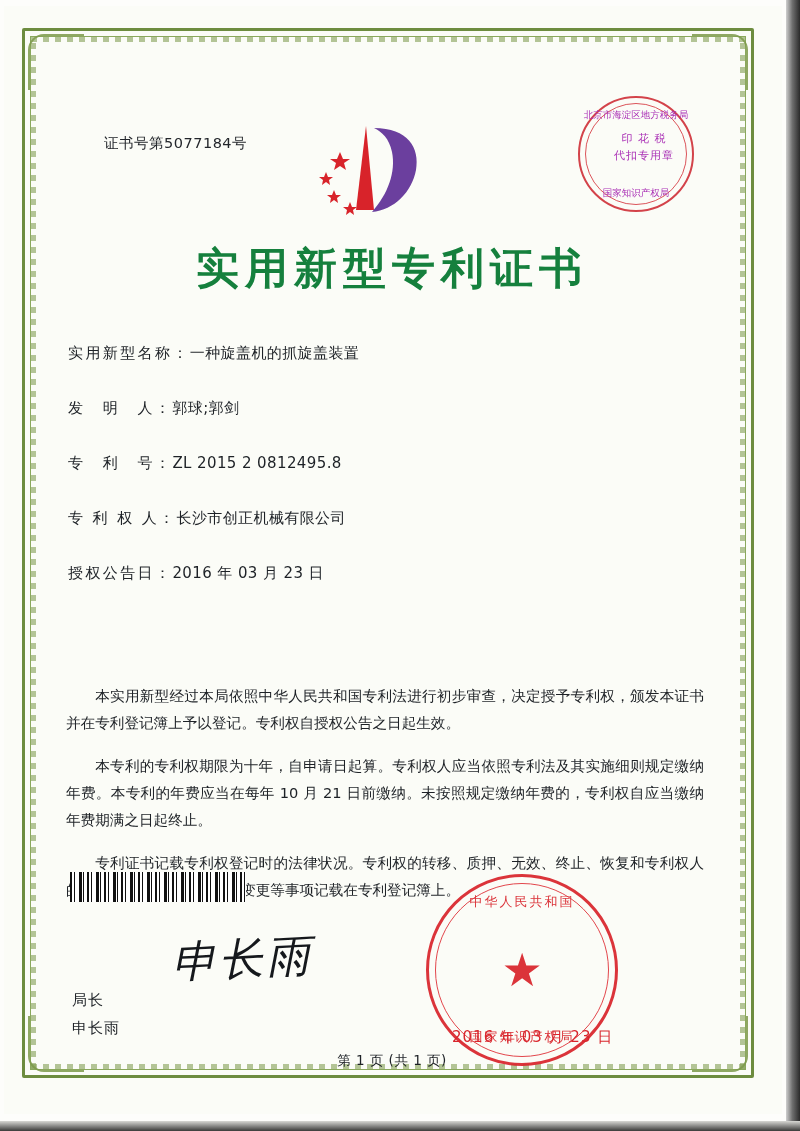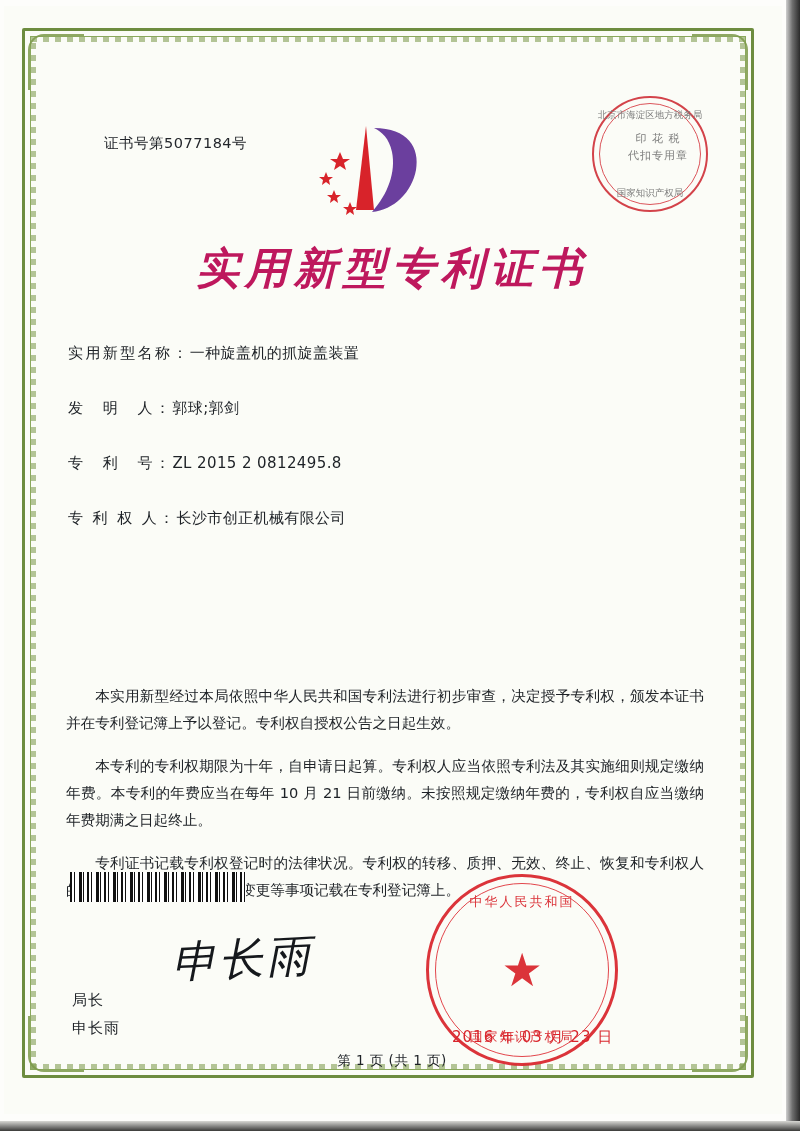--- a/index.html
+++ b/index.html
@@ -102,25 +102,25 @@
   .logo {
     position: absolute;
     left: 250px; top: 56px;
     width: 150px; height: 110px;
   }
   .logo svg { display: block; }
 
   
   .stamp-tax {
     position: absolute;
-    right: 22px; top: 34px;
+    right: 36px; top: 34px;
     width: 112px; height: 112px;
     border-radius: 50%;
     border: 2.2px solid #d0343c;
-    color: #737373;
+    color: #a21caf;
     opacity: .92;
   }
   .stamp-tax .ring2 {
     position: absolute; left: 5px; top: 5px; right: 5px; bottom: 5px;
     border: 1px solid #d8454c; border-radius: 50%;
   }
   .stamp-tax .tx-center {
     position: absolute; left: 0; right: 0; top: 33px;
     text-align: center;
     font-size: 11px; line-height: 15px;
@@ -139,22 +139,21 @@
   .stamp-tax .arc.bottom { left: 0; right: 0; bottom: 10px; text-align: center; }
 
   .title {
     position: absolute;
     left: 0; right: 0; top: 178px;
     text-align: center;
     font-family: "DejaVu Sans", "Liberation Sans", sans-serif;
     font-size: 43px;
     font-weight: 700;
     letter-spacing: 6px;
-    color: #be185d;
-    font-style: italic;
+    color: #15803d;
   }
 
   .fields {
     position: absolute;
     left: 14px; top: 282px;
     width: 640px;
   }
   .field {
     font-size: 15px;
     color: #1d2126;
@@ -302,20 +301,23 @@
         </div>
         <div class="field">
           <span class="lbl">发　明　人：</span><span>郭球;郭剑</span>
         </div>
         <div class="field">
           <span class="lbl">专　利　号：</span><span>ZL 2015 2 0812495.8</span>
         </div>
         <div class="field">
           <span class="lbl">专 利 权 人：</span><span>长沙市创正机械有限公司</span>
         </div>
+        <div class="field">
+          <span class="lbl">授权公告日：</span><span>2016 年 03 月 23 日</span>
+        </div>
       </div>
 
       <div class="body-text">
         <p>本实用新型经过本局依照中华人民共和国专利法进行初步审查，决定授予专利权，颁发本证书并在专利登记簿上予以登记。专利权自授权公告之日起生效。</p>
         <p>本专利的专利权期限为十年，自申请日起算。专利权人应当依照专利法及其实施细则规定缴纳年费。本专利的年费应当在每年 10 月 21 日前缴纳。未按照规定缴纳年费的，专利权自应当缴纳年费期满之日起终止。</p>
         <p>专利证书记载专利权登记时的法律状况。专利权的转移、质押、无效、终止、恢复和专利权人的姓名或名称、国籍、地址变更等事项记载在专利登记簿上。</p>
       </div>
 
       <div class="barcode"></div>
 

